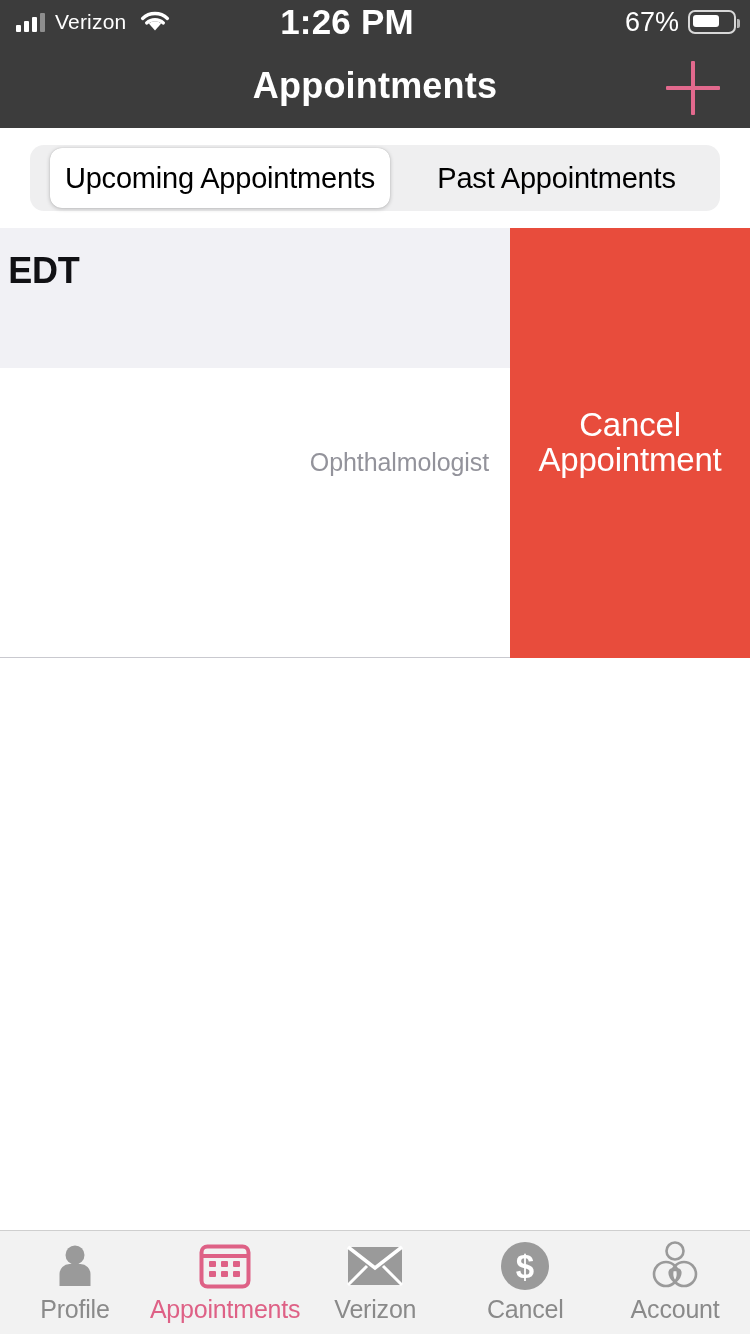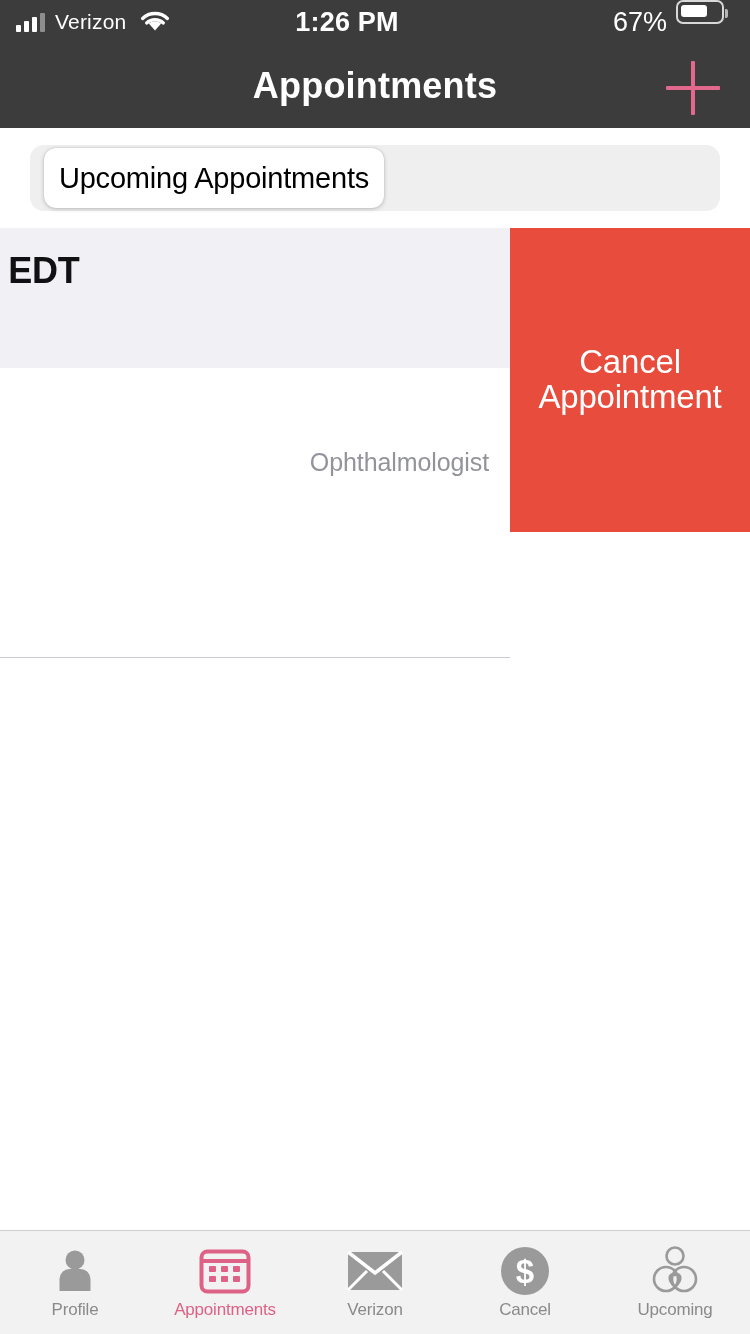--- a/index.html
+++ b/index.html
@@ -61,31 +61,31 @@
     letter-spacing: .2px;
     line-height: 44px;
   }
   .wifi { margin-left: 2px; display:block; }
   .sb-center {
     position: absolute;
     left: 0; top: 0;
     width: 694px;
     height: 44px;
     text-align: center;
-    font-size: 27px;
+    font-size: 35px;
     font-weight: 700;
     line-height: 44px;
     letter-spacing: .2px;
   }
   .sb-right {
     position: absolute;
-    right: 26px; top: 0;
+    right: 14px; top: 0;
     height: 44px;
     display: flex;
-    align-items: flex-start;
+    align-items: center;
     gap: 9px;
   }
   .batt-pct {
     font-size: 27px;
     font-weight: 400;
     line-height: 44px;
   }
   .battery {
     position: relative;
     width: 48px;
@@ -173,21 +173,21 @@
     justify-content: center;
     font-size: 29px;
     color: #000000;
     letter-spacing: -.2px;
     border-radius: 12px;
     cursor: pointer;
   }
   .seg-item.active {
     background: #ffffff;
     box-shadow: 0 1px 4px rgba(0,0,0,.22), 0 0 1px rgba(0,0,0,.22);
-    margin: 3px 3px 3px 14px;
+    margin: 3px 3px 3px 20px;
     flex: 0 0 340px;
   }
 
   
   .row {
     position: absolute;
     top: 228px; left: 0;
     width: 750px;
     height: 430px;
     overflow: hidden;
@@ -230,21 +230,21 @@
     right: 21px; top: 80px;
     font-size: 25px;
     color: #93939b;
     letter-spacing: -.1px;
     white-space: nowrap;
   }
   .cancel-action {
     position: absolute;
     top: 0; left: 510px;
     width: 240px;
-    height: 304px;
+    height: 430px;
     background: #e84c3c;
     color: #ffffff;
     display: flex;
     align-items: center;
     justify-content: center;
     text-align: center;
     font-size: 33px;
     line-height: 1.05;
     letter-spacing: -.2px;
     cursor: pointer;
@@ -270,21 +270,21 @@
     gap: 4px;
     cursor: pointer;
   }
   .tab .ico {
     height: 50px;
     display: flex;
     align-items: center;
     justify-content: center;
   }
   .tab .lbl {
-    font-size: 17px;
+    font-size: 25px;
     color: #8a8a8a;
     letter-spacing: -.2px;
   }
   .tab.active .lbl { color: #de6186; }
 </style>
 </head>
 <body>
 
 <div class="screen">
 
@@ -317,20 +317,23 @@
 
   <div class="navbar">
     <div class="nav-title">Appointments</div>
     <div class="nav-add"></div>
   </div>
 
   <div class="segwrap">
     <div class="segment">
       <div class="seg-item active">
         <span>Upcoming Appointments</span>
+      </div>
+      <div class="seg-item">
+        <span>Past Appointments</span>
       </div>
     </div>
   </div>
 
   <div class="row">
     <div class="row-content">
       <div class="row-header">
         <div class="row-time">: 8:00:00 AM EDT</div>
       </div>
       <div class="row-body">
@@ -397,17 +400,17 @@
 
     <div class="tab">
       <span class="ico">
         <svg width="52" height="50" viewBox="0 0 52 50">
           <circle cx="26" cy="10" r="8.5" fill="none" stroke="#9a9a9a" stroke-width="2.6"></circle>
           <ellipse cx="17" cy="33" rx="12" ry="12" fill="none" stroke="#9a9a9a" stroke-width="2.6"></ellipse>
           <ellipse cx="35" cy="33" rx="12" ry="12" fill="none" stroke="#9a9a9a" stroke-width="2.6"></ellipse>
           <path d="M26 41 C18 34 20 26 26 29 C32 26 34 34 26 41 Z" fill="none" stroke="#9a9a9a" stroke-width="2.6" stroke-linejoin="round"></path>
         </svg>
       </span>
-      <span class="lbl">Upcoming</span>
+      <span class="lbl">Account</span>
     </div>
 
   </div>
 </div>
 
 </body></html>

